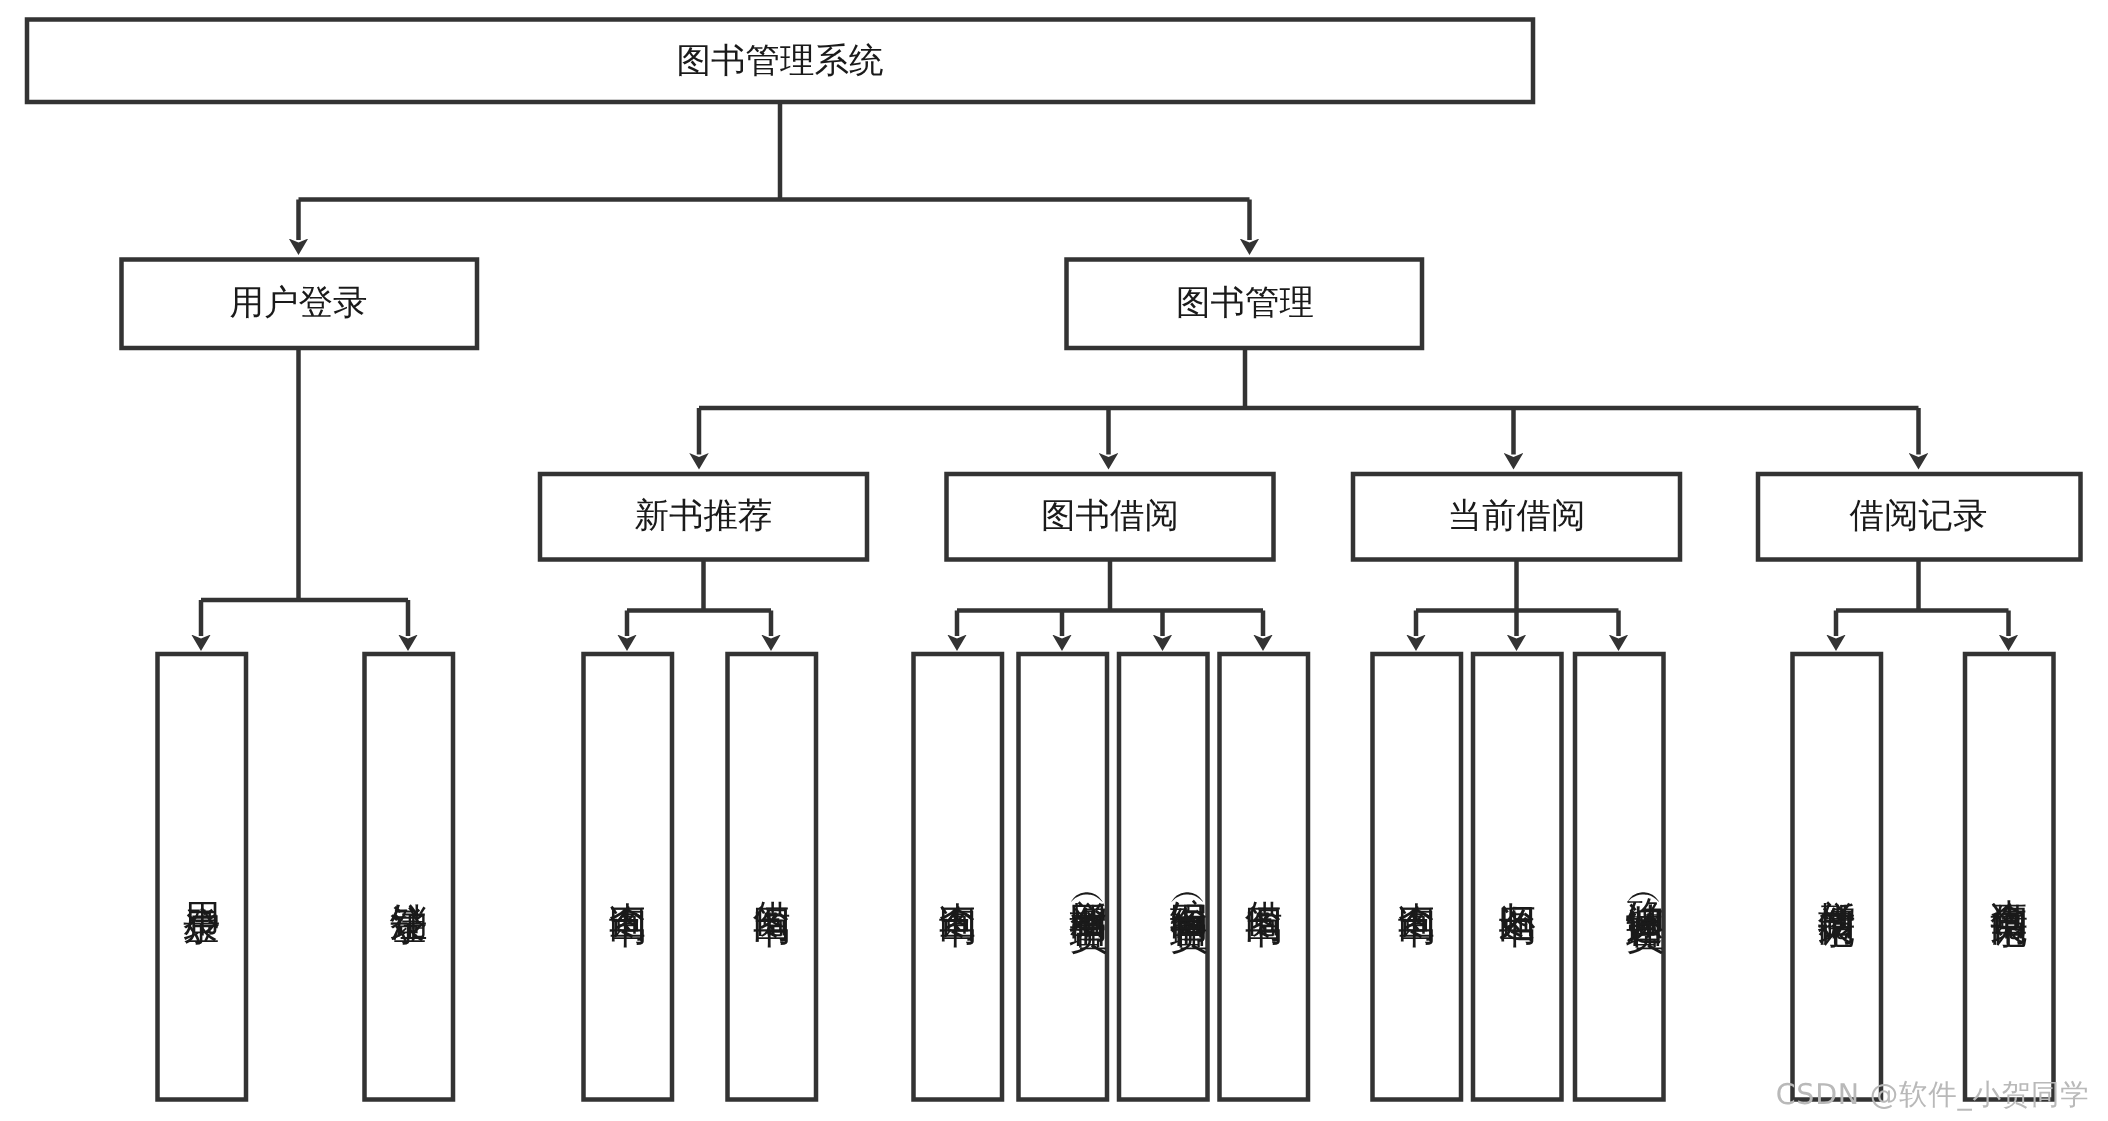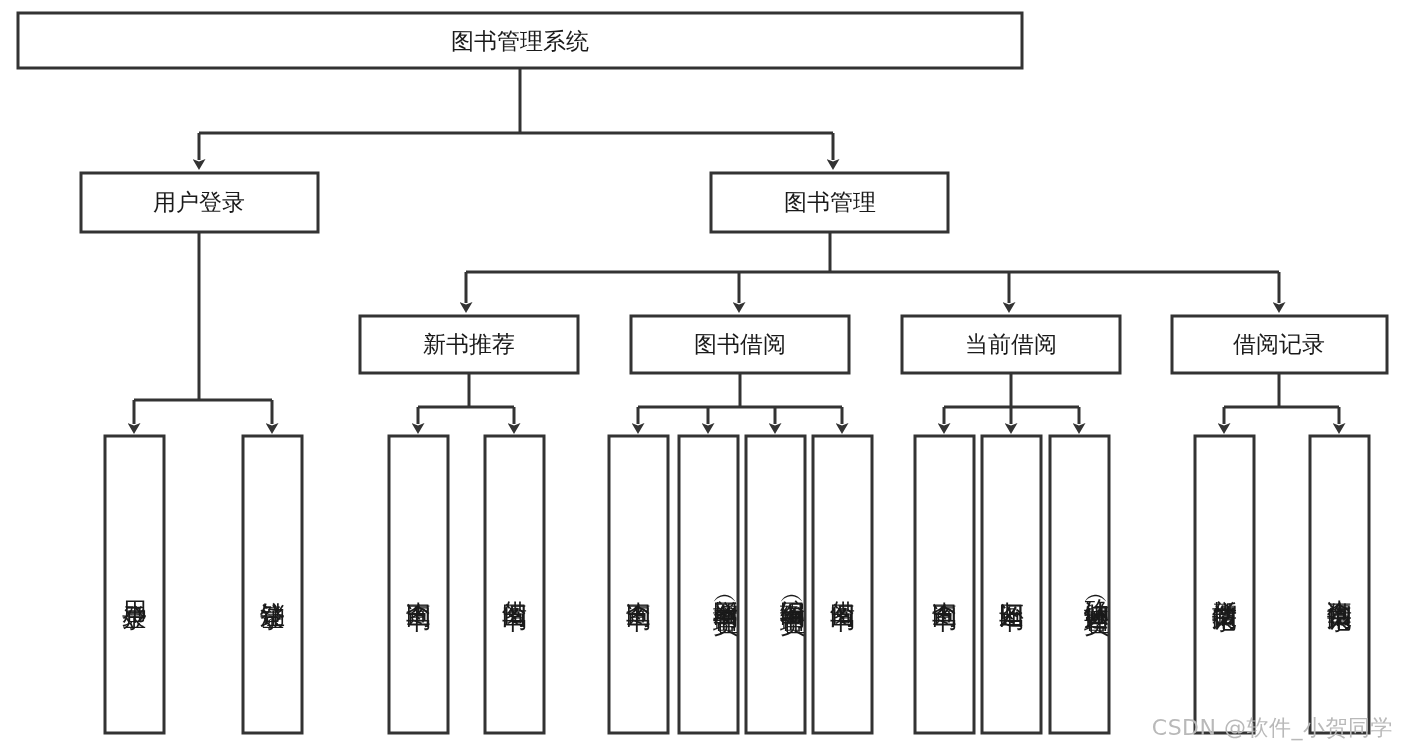--- a/index.html
+++ b/index.html
@@ -64,21 +64,21 @@
     white-space: nowrap;
   }
   .leaf-text-box.center-al {
     align-items: center;
   }
   #watermark {
     position: absolute;
     right: 12px;
     bottom: 4px;
     font-family: "DejaVu Sans", "Liberation Sans", sans-serif;
-    font-size: 22px;
+    font-size: 19px;
     color: #b9b9b9;
     letter-spacing: 0.5px;
     white-space: nowrap;
   }
 </style>
 </head>
 <body>
 
 <div id="diagram-root">
 

